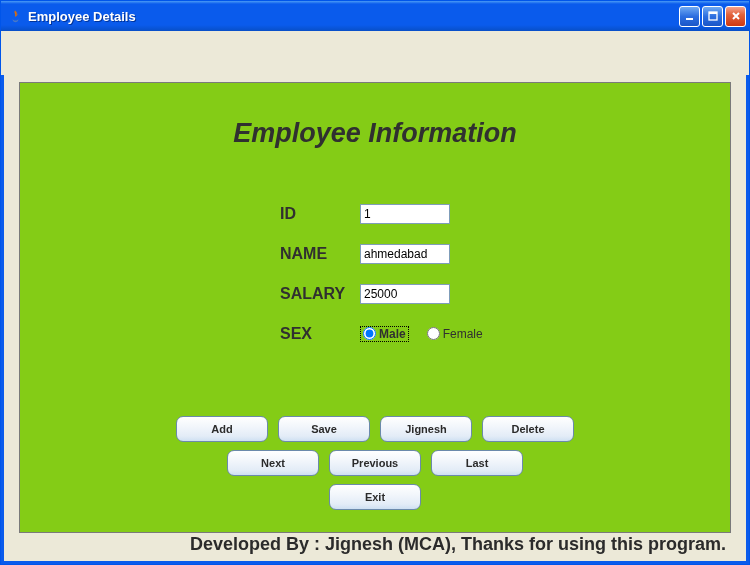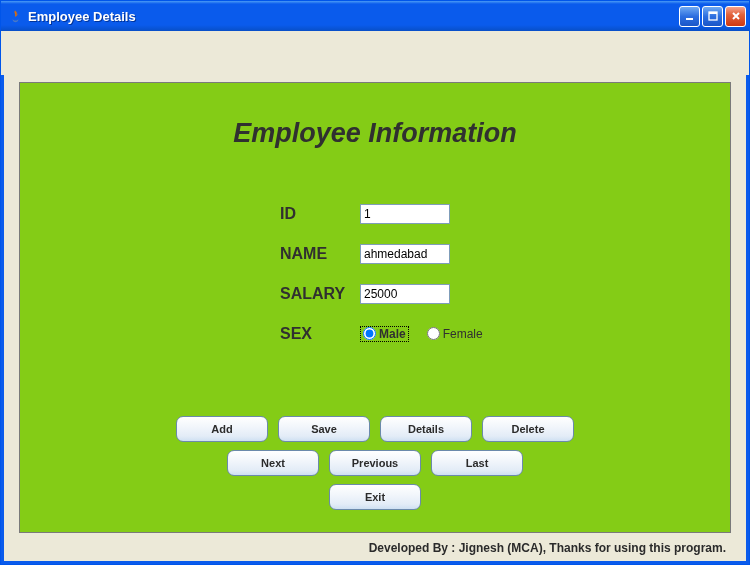--- a/index.html
+++ b/index.html
@@ -175,21 +175,21 @@
       font-weight: bold;
       color: #2b2b2b;
       cursor: pointer;
       font-family: "Tahoma", sans-serif;
     }
 
     .footer {
       position: absolute;
       bottom: 6px;
       right: 20px;
-      font-size: 12px;
+      font-size: 18px;
       font-weight: bold;
       color: #2b2b2b;
     }
   </style>
 </head>
 <body>
 
 <div class="window">
   <div class="titlebar">
     <span class="app-icon">
@@ -249,21 +249,21 @@
               <span>Female</span>
             </label>
           </div>
         </div>
       </div>
 
       <div class="button-area">
         <div class="btn-row">
           <button class="btn">Add</button>
           <button class="btn">Save</button>
-          <button class="btn">Details</button>
+          <button class="btn">Jignesh</button>
           <button class="btn">Delete</button>
         </div>
         <div class="btn-row">
           <button class="btn">Next</button>
           <button class="btn">Previous</button>
           <button class="btn">Last</button>
         </div>
         <div class="btn-row">
           <button class="btn">Exit</button>
         </div>

